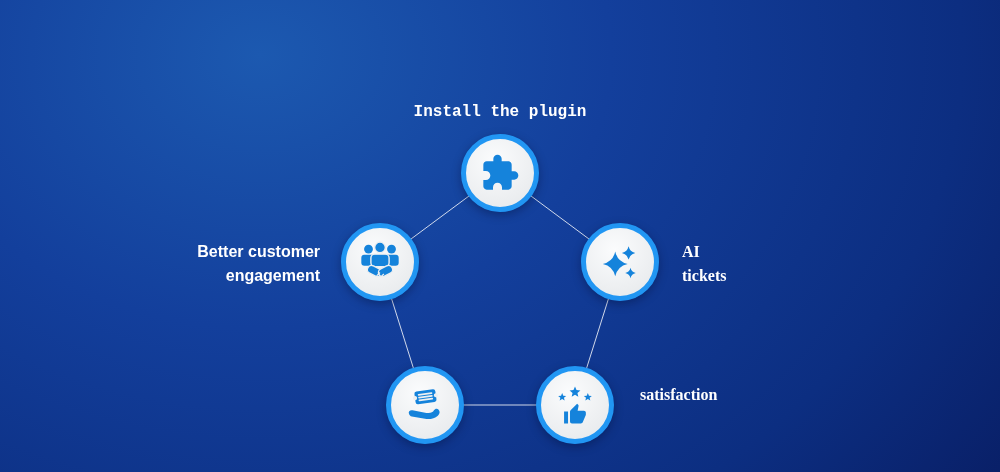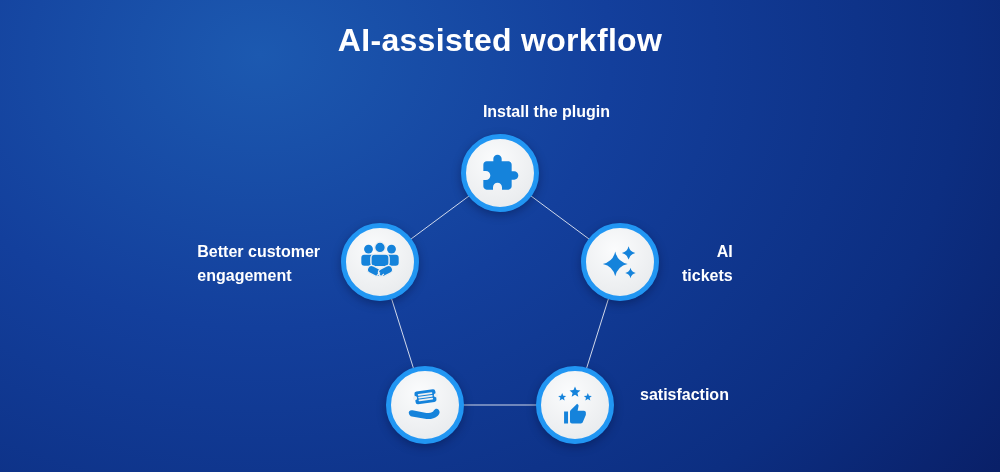--- a/index.html
+++ b/index.html
@@ -23,30 +23,29 @@
     display:flex;align-items:center;justify-content:center;
     box-shadow:0 3px 10px rgba(2,8,40,.35);
   }
   .icon .b, .icon polygon, .icon .bf{fill:var(--icon-blue,#1583db);}
   .icon .w{fill:var(--node-fill,#edeff1);}
   .icon .ws{stroke:var(--node-fill,#edeff1);}
   .label{
     position:absolute;color:var(--text,#ffffff);
     font-size:16px;font-weight:700;line-height:24px;white-space:nowrap;
   }
-  .label.center{text-align:right;}
-  .label.right{text-align:left;}
-  .label.left{text-align:right;}
+  .label.center{text-align:center;font-family:Liberation Mono, monospace;}
+  .label.right{text-align:right;}
+  .label.left{text-align:left;font-family:Liberation Serif, serif;}
 </style>
 </head>
 <body>
 
 <div class="stage">
 
-  <div class="title">AI-assisted workflow</div>
 
   <svg class="connectors" width="1000" height="472">
     <line x1="500" y1="173" x2="380" y2="262"></line>
     <line x1="500" y1="173" x2="620" y2="262"></line>
     <line x1="380" y1="262" x2="425" y2="405"></line>
     <line x1="620" y1="262" x2="575" y2="405"></line>
     <line x1="425" y1="405" x2="575" y2="405"></line>
   </svg>
 
   <div class="node" style="left:461px;top:134px">

